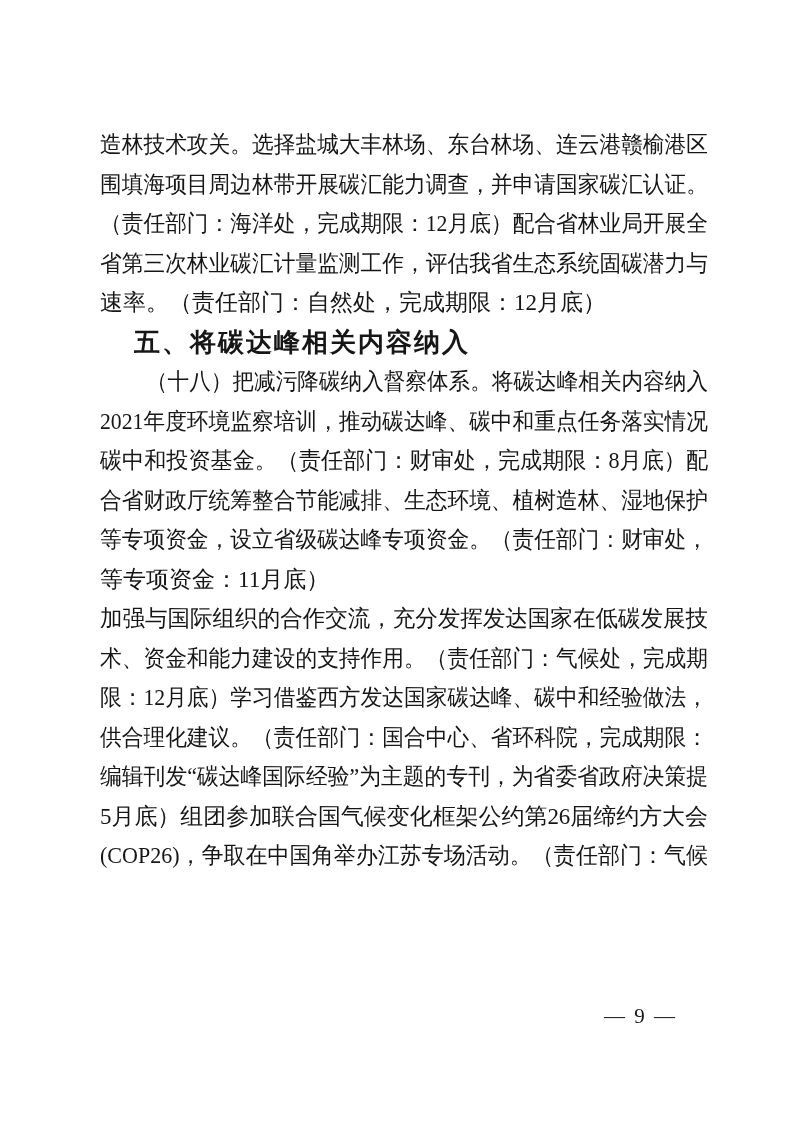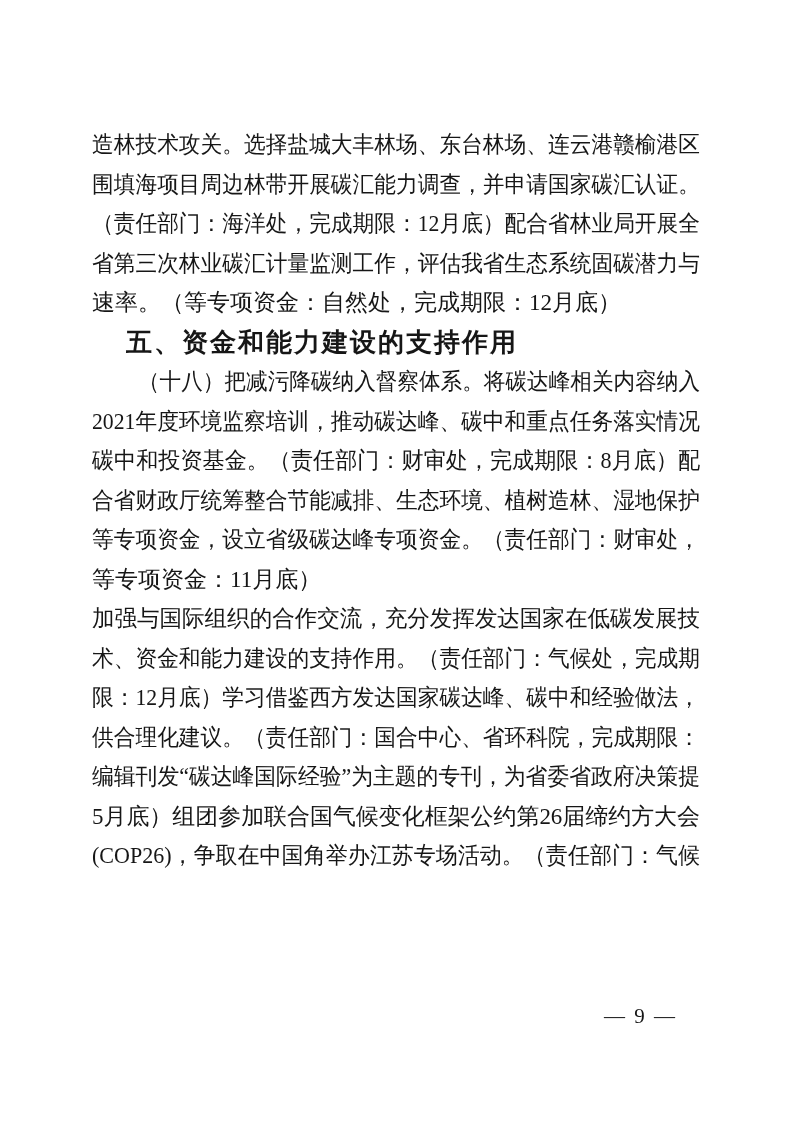--- a/index.html
+++ b/index.html
@@ -7,21 +7,21 @@
     position:relative;
     width:800px;
     height:1131px;
     background:#ffffff;
     overflow:hidden;
     font-family:"Liberation Serif","DejaVu Serif",serif;
     color:#161616;
   }
   .textcol{
     position:absolute;
-    left:92px;
+    left:100px;
     top:125px;
     width:608px;
   }
   .tline{
     height:39.5px;
     line-height:39.5px;
     font-size:23px;
     white-space:nowrap;
   }
   .tline .txt{
@@ -49,23 +49,23 @@
 </head>
 <body>
 
 <div class="page">
   <div class="textcol">
 
     <div class="tline"><span class="txt" style="transform: scaleX(0.944099);">造林技术攻关。选择盐城大丰林场、东台林场、连云港赣榆港区</span></div>
     <div class="tline"><span class="txt" style="transform: scaleX(0.944099);">围填海项目周边林带开展碳汇能力调查，并申请国家碳汇认证。</span></div>
     <div class="tline"><span class="txt" style="transform: scaleX(0.944099);">（责任部门：海洋处，完成期限：12月底）配合省林业局开展全</span></div>
     <div class="tline"><span class="txt" style="transform: scaleX(0.944099);">省第三次林业碳汇计量监测工作，评估我省生态系统固碳潜力与</span></div>
-    <div class="tline"><span class="txt">速率。（等专项资金：自然处，完成期限：12月底）</span></div>
+    <div class="tline"><span class="txt">速率。（责任部门：自然处，完成期限：12月底）</span></div>
 
-    <div class="tline heading"><span class="txt">五、资金和能力建设的支持作用</span></div>
+    <div class="tline heading"><span class="txt">五、将碳达峰相关内容纳入</span></div>
 
     <div class="tline indent"><span class="txt" style="transform: scaleX(0.939799);">（十八）把减污降碳纳入督察体系。将碳达峰相关内容纳入</span></div>
     <div class="tline"><span class="txt" style="transform: scaleX(0.944099);">2021年度环境监察培训，推动碳达峰、碳中和重点任务落实情况</span></div>
 
     <div class="tline"><span class="txt" style="transform: scaleX(0.961265);">碳中和投资基金。（责任部门：财审处，完成期限：8月底）配</span></div>
     <div class="tline"><span class="txt" style="transform: scaleX(0.944099);">合省财政厅统筹整合节能减排、生态环境、植树造林、湿地保护</span></div>
     <div class="tline"><span class="txt" style="transform: scaleX(0.944099);">等专项资金，设立省级碳达峰专项资金。（责任部门：财审处，</span></div>
     <div class="tline"><span class="txt">等专项资金：11月底）</span></div>
 
     <div class="tline"><span class="txt" style="transform: scaleX(0.979066);">加强与国际组织的合作交流，充分发挥发达国家在低碳发展技</span></div>

